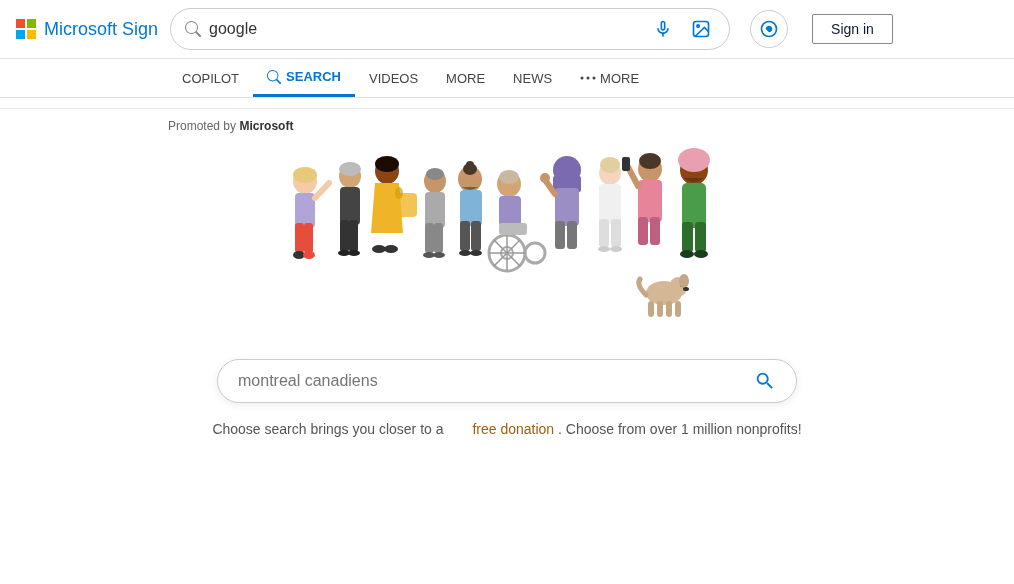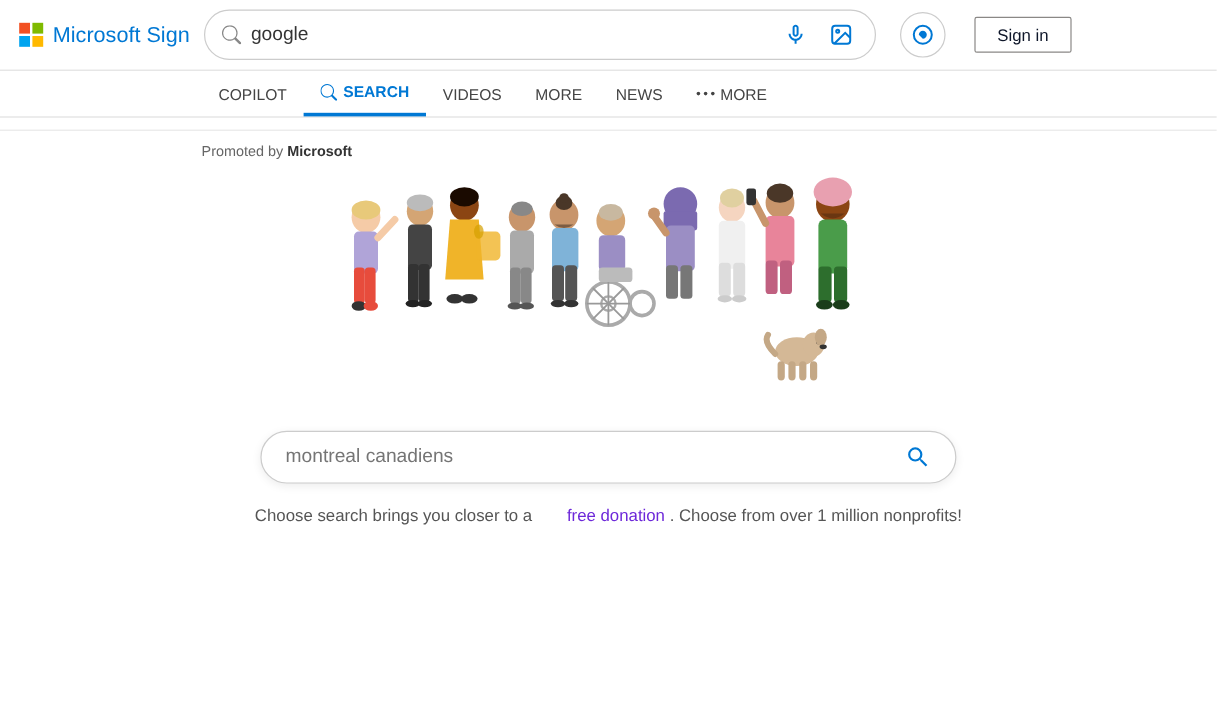--- a/index.html
+++ b/index.html
@@ -184,21 +184,21 @@
     }
 
     
     .footer-text {
       font-size: 14px;
       color: #555;
       margin-top: 18px;
       text-align: center;
     }
     .footer-text a {
-      color: #6d28d9;
+      color: #a16207;
       text-decoration: none;
       margin-left: 25px;
     }
 
     .divider-line {
       width: 100%;
       height: 1px;
       background: #e8e8e8;
       margin-top: 10px;
     }

